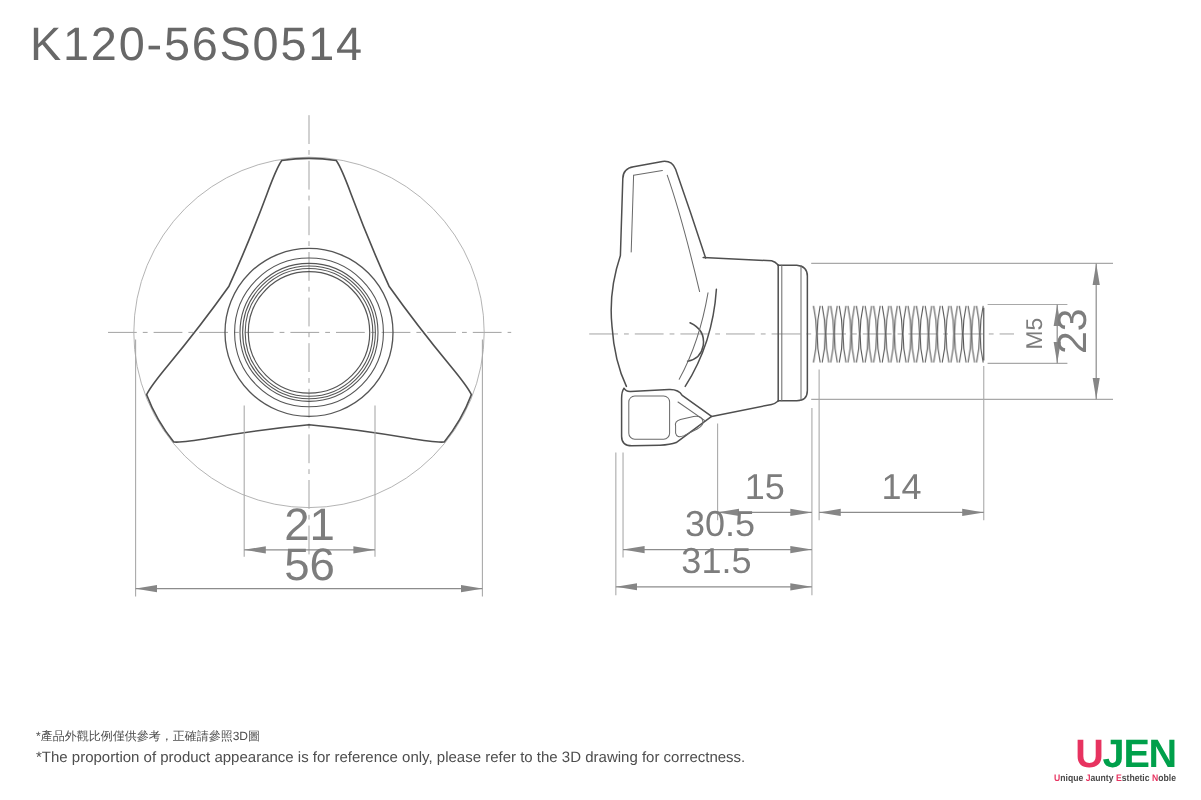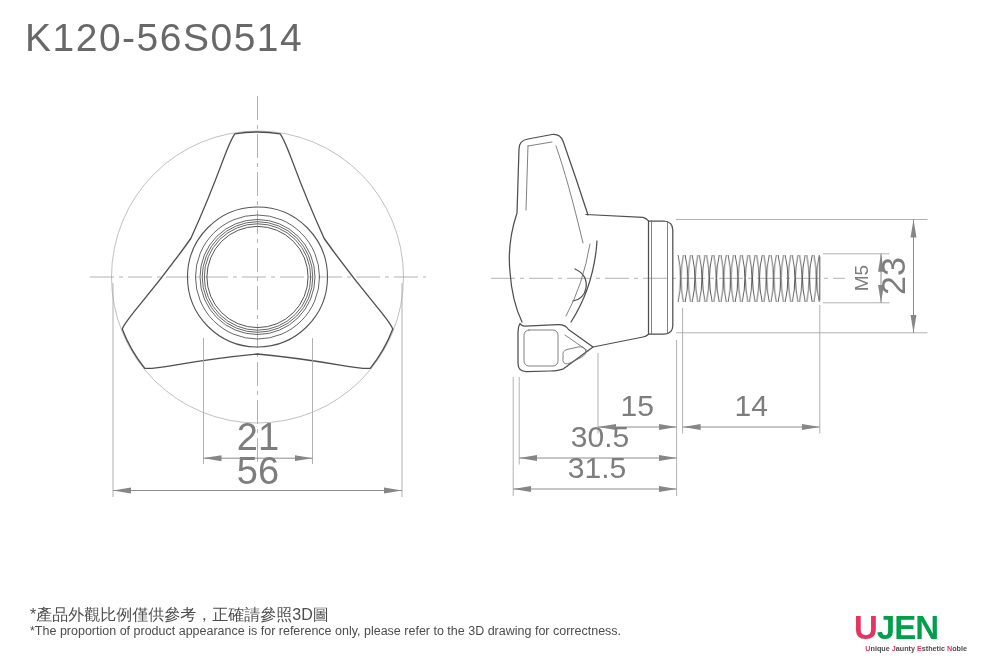--- a/index.html
+++ b/index.html
@@ -7,23 +7,23 @@
     width:1001px;height:667px;position:relative;overflow:hidden;
     font-family:"Liberation Sans", sans-serif;
     -webkit-font-smoothing:antialiased;
   }
   .title{
     position:absolute;left:25px;top:16px;
     font-size:39px;font-weight:300;color:#686868;letter-spacing:1.5px;
   }
   .drawing-svg{position:absolute;left:0;top:0;}
   .footnote{position:absolute;left:30px;top:606px;color:#4d4d4d;}
-  .footnote .zh{font-size:16px;line-height:17px;}
+  .footnote .zh{font-size:10px;line-height:17px;}
   .footnote .en{font-size:12.5px;line-height:16px;}
-  .logo{position:absolute;right:34px;bottom:14px;text-align:left;}
+  .logo{position:absolute;right:21px;bottom:14px;text-align:right;}
   .logo .brand{font-size:33px;font-weight:bold;letter-spacing:-1px;line-height:30px;}
   .logo .brand .u{color:#e73360;}
   .logo .brand .jen{color:#00a04b;}
   .logo .tagline{
     font-size:8px;font-weight:bold;color:#4a4a4a;margin-top:1px;
     transform:scaleX(.9);transform-origin:100% 50%;white-space:nowrap;
   }
   .logo .tagline .init{color:#e73360;}
   svg text{fill:#7d7d7d;font-family:"Liberation Sans",sans-serif;}
 </style>

